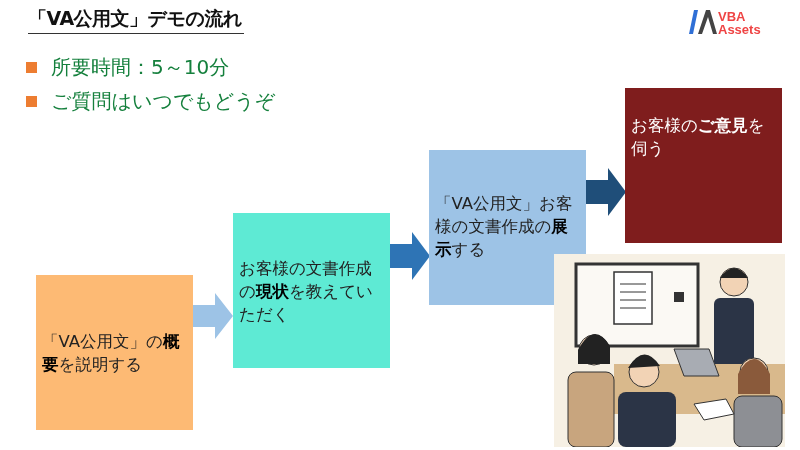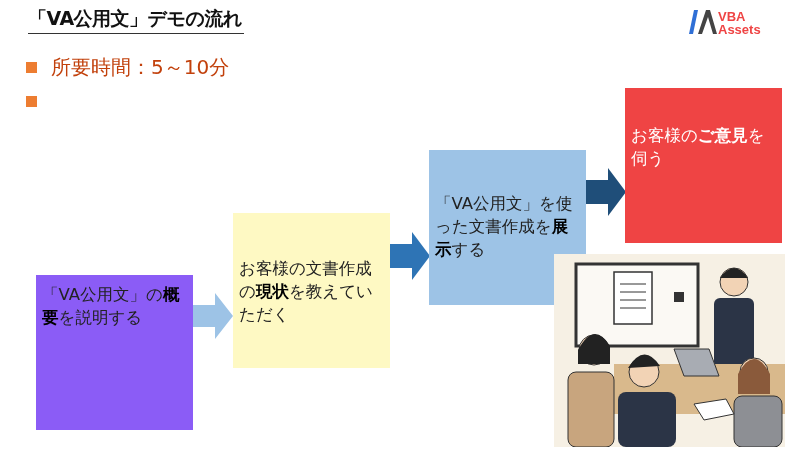--- a/index.html
+++ b/index.html
@@ -15,31 +15,31 @@
     border-bottom: 1.5px solid #333; padding: 0 2px 1px 0;
     letter-spacing: -0.5px;
   }
   .logo { position: absolute; left: 688px; top: 8px; width: 100px; height: 32px; }
   .logo-text {
     position: absolute; left: 30px; top: 2px;
     font-family: "Liberation Sans", sans-serif; font-weight: bold;
     color: #ef4444; font-size: 13px; line-height: 13px;
   }
   .bullets { position: absolute; left: 26px; top: 50px; }
-  .bullet { display: flex; align-items: center; height: 34px; font-size: 20px; color: #c2410c; }
+  .bullet { display: flex; align-items: center; height: 34px; font-size: 20px; color: #15803d; }
   .bullet .sq { width: 11px; height: 11px; background: #ed7d31; margin-right: 14px; display: inline-block; }
   .box {
     position: absolute; box-sizing: border-box; padding: 8px 6px;
     font-size: 16.5px; line-height: 23px; color: #222;
   }
   .box b { font-weight: bold; color: #000; }
-  .box1 { left: 36px; top: 275px; width: 157px; height: 155px; background: #8b5cf6; display: flex; }
-  .box2 { left: 233px; top: 213px; width: 157px; height: 155px; background: #fef9c3; padding-top: 44px; }
+  .box1 { left: 36px; top: 275px; width: 157px; height: 155px; background: #fdba74; display: flex; align-items: center; }
+  .box2 { left: 233px; top: 213px; width: 157px; height: 155px; background: #5eead4; padding-top: 44px; }
   .box3 { left: 429px; top: 150px; width: 157px; height: 155px; background: #9dc3e6; padding-top: 42px; }
-  .box4 { left: 625px; top: 88px; width: 157px; height: 155px; background: #ef4444; color: #fff; padding-top: 36px; }
+  .box4 { left: 625px; top: 88px; width: 157px; height: 155px; background: #7f1d1d; color: #fff; padding-top: 26px; }
   .box4 b { color: #fff; }
   .arrow { position: absolute; }
   .illus { position: absolute; left: 554px; top: 254px; width: 231px; height: 193px; background: #f6f0e4; overflow: hidden; }
 </style>
 </head>
 <body>
 
 <div class="title">「VA公用文」デモの流れ</div>
 
 <div class="logo">
@@ -53,39 +53,40 @@
   </div>
 </div>
 
 <div class="bullets">
   <div class="bullet">
     <span class="sq"></span>
     <span>所要時間：5～10分</span>
   </div>
   <div class="bullet">
     <span class="sq"></span>
+    <span>ご質問はいつでもどうぞ</span>
   </div>
 </div>
 
 <div class="box box1">
   <div><span>「VA公用文」の</span><b>概要</b><span>を説明する</span></div>
 </div>
 <svg class="arrow" style="left:193px;top:293px" width="40" height="46">
   <polygon points="0,12 22,12 22,0 40,23 22,46 22,34 0,34" fill="#9dc3e6"></polygon>
 </svg>
 
 <div class="box box2">
   <div><span>お客様の文書作成の</span><b>現状</b><span>を教えていただく</span></div>
 </div>
 <svg class="arrow" style="left:390px;top:232px" width="40" height="48">
   <polygon points="0,12 22,12 22,0 40,24 22,48 22,36 0,36" fill="#2e74b5"></polygon>
 </svg>
 
 <div class="box box3">
-  <div><span>「VA公用文」を使った文書作成を</span><b>展示</b><span>する</span></div>
+  <div><span>「VA公用文」お客様の文書作成の</span><b>展示</b><span>する</span></div>
 </div>
 <svg class="arrow" style="left:586px;top:168px" width="40" height="48">
   <polygon points="0,12 22,12 22,0 40,24 22,48 22,36 0,36" fill="#1f4e79"></polygon>
 </svg>
 
 <div class="box box4">
   <div><span>お客様の</span><b>ご意見</b><span>を伺う</span></div>
 </div>
 
 <div class="illus">

